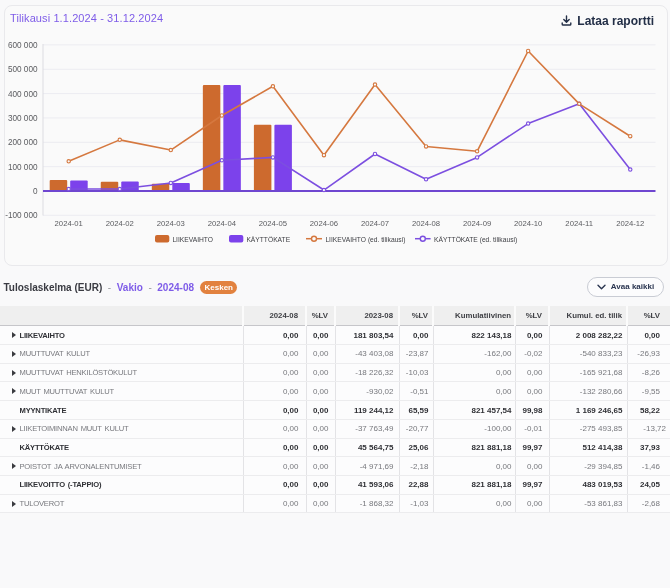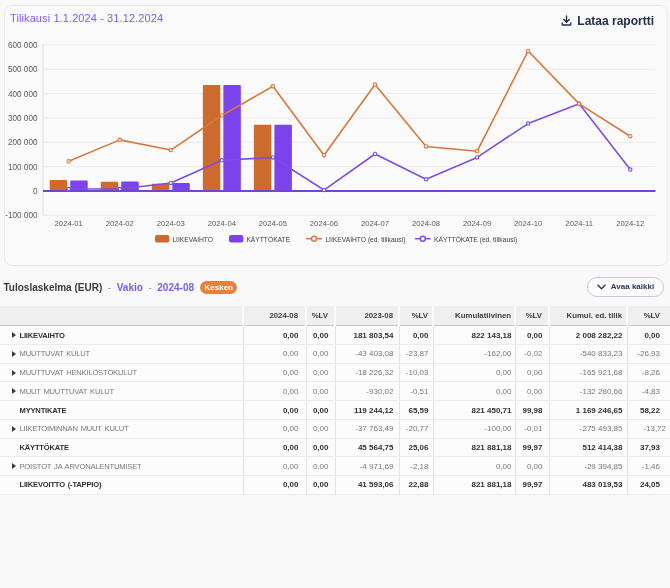--- a/index.html
+++ b/index.html
@@ -170,29 +170,29 @@
       </tr>
 <tr class="r">
         <td class="lbl"><span class="tri"></span>MUUT MUUTTUVAT KULUT</td>
         <td style="padding-right:7px">0,00</td>
         <td style="padding-right:6px">0,00</td>
         <td style="padding-right:5px">-930,02</td>
         <td style="padding-right:4px">-0,51</td>
         <td style="padding-right:3px">0,00</td>
         <td style="padding-right:6px">0,00</td>
         <td style="padding-right:4px">-132 280,66</td>
-        <td style="padding-right:10px">-4,83</td>
+        <td style="padding-right:10px">-9,55</td>
       </tr>
 <tr class="b">
         <td class="lbl"><span class="notri"></span>MYYNTIKATE</td>
         <td style="padding-right:7px">0,00</td>
         <td style="padding-right:6px">0,00</td>
         <td style="padding-right:5px">119 244,12</td>
         <td style="padding-right:4px">65,59</td>
-        <td style="padding-right:3px">821 450,71</td>
+        <td style="padding-right:3px">821 457,54</td>
         <td style="padding-right:6px">99,98</td>
         <td style="padding-right:4px">1 169 246,65</td>
         <td style="padding-right:10px">58,22</td>
       </tr>
 <tr class="r">
         <td class="lbl"><span class="tri"></span>LIIKETOIMINNAN MUUT KULUT</td>
         <td style="padding-right:7px">0,00</td>
         <td style="padding-right:6px">0,00</td>
         <td style="padding-right:5px">-37 763,49</td>
         <td style="padding-right:4px">-20,77</td>
@@ -227,13 +227,24 @@
         <td class="lbl"><span class="notri"></span>LIIKEVOITTO (-TAPPIO)</td>
         <td style="padding-right:7px">0,00</td>
         <td style="padding-right:6px">0,00</td>
         <td style="padding-right:5px">41 593,06</td>
         <td style="padding-right:4px">22,88</td>
         <td style="padding-right:3px">821 881,18</td>
         <td style="padding-right:6px">99,97</td>
         <td style="padding-right:4px">483 019,53</td>
         <td style="padding-right:10px">24,05</td>
       </tr>
+<tr class="r">
+        <td class="lbl"><span class="tri"></span>TULOVEROT</td>
+        <td style="padding-right:7px">0,00</td>
+        <td style="padding-right:6px">0,00</td>
+        <td style="padding-right:5px">-1 868,32</td>
+        <td style="padding-right:4px">-1,03</td>
+        <td style="padding-right:3px">0,00</td>
+        <td style="padding-right:6px">0,00</td>
+        <td style="padding-right:4px">-53 861,83</td>
+        <td style="padding-right:10px">-2,68</td>
+      </tr>
 </tbody>
 </table>
 </body></html>

